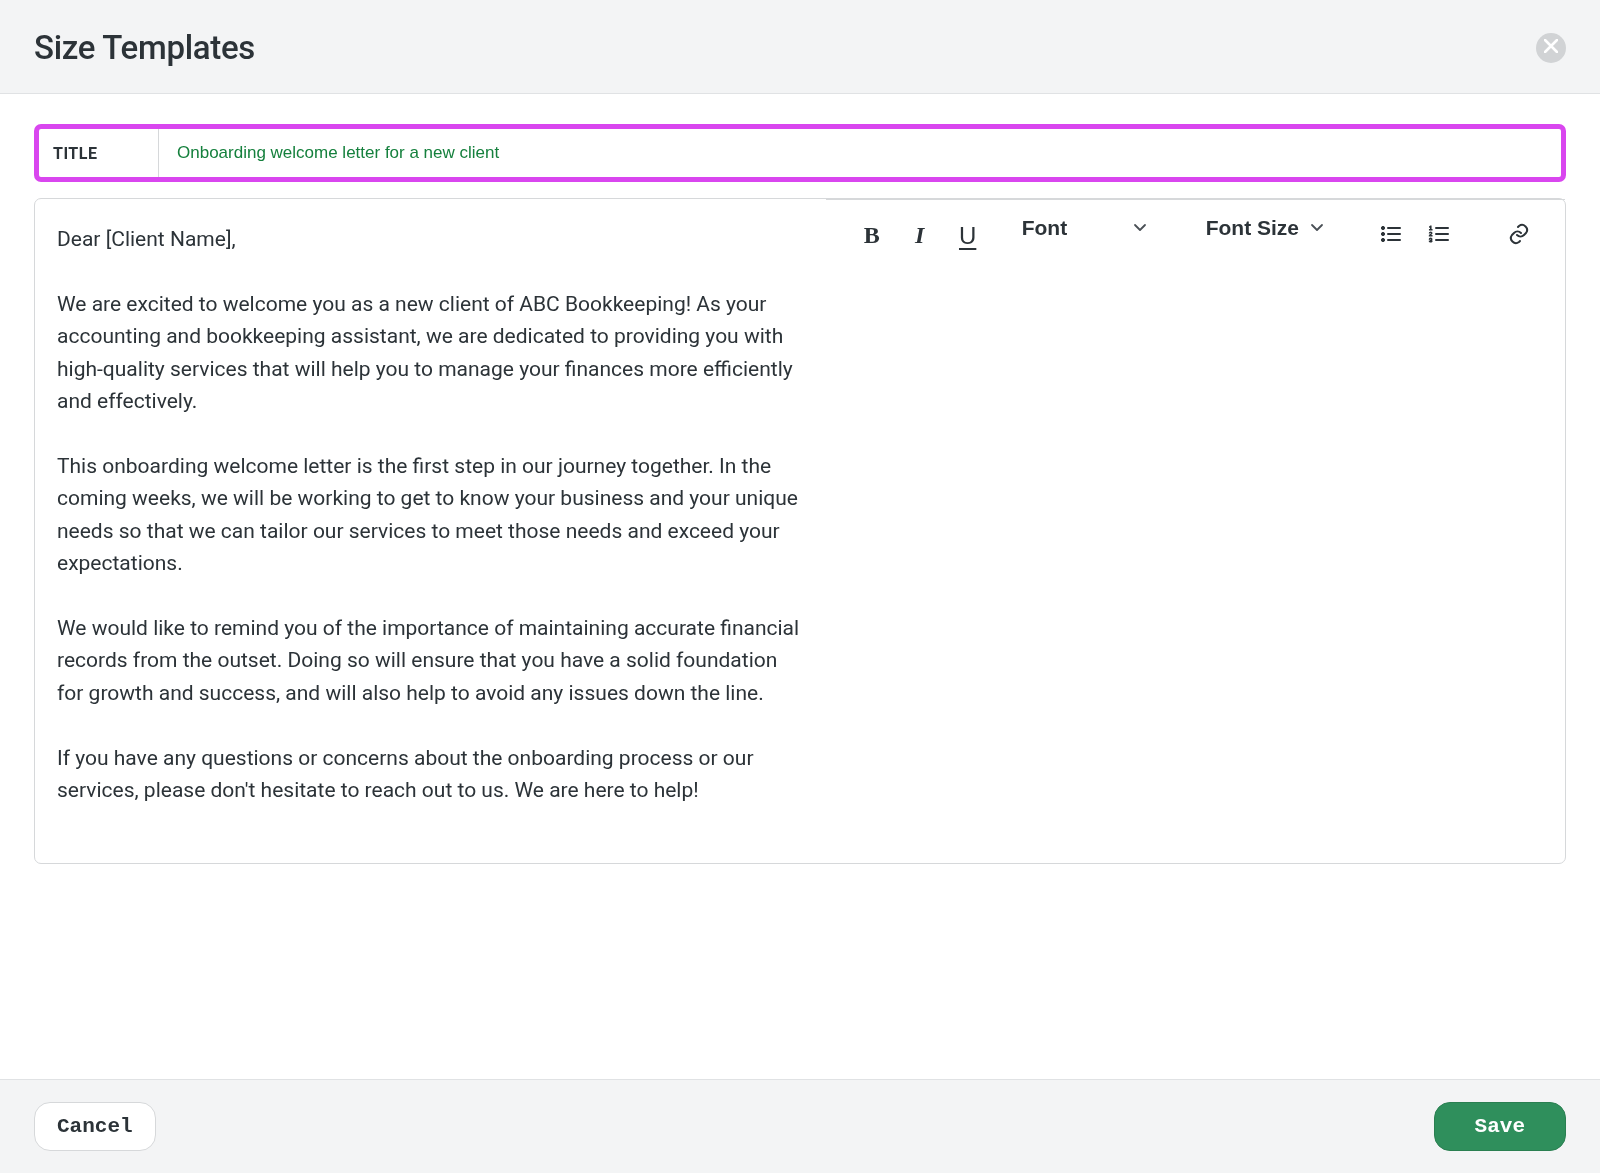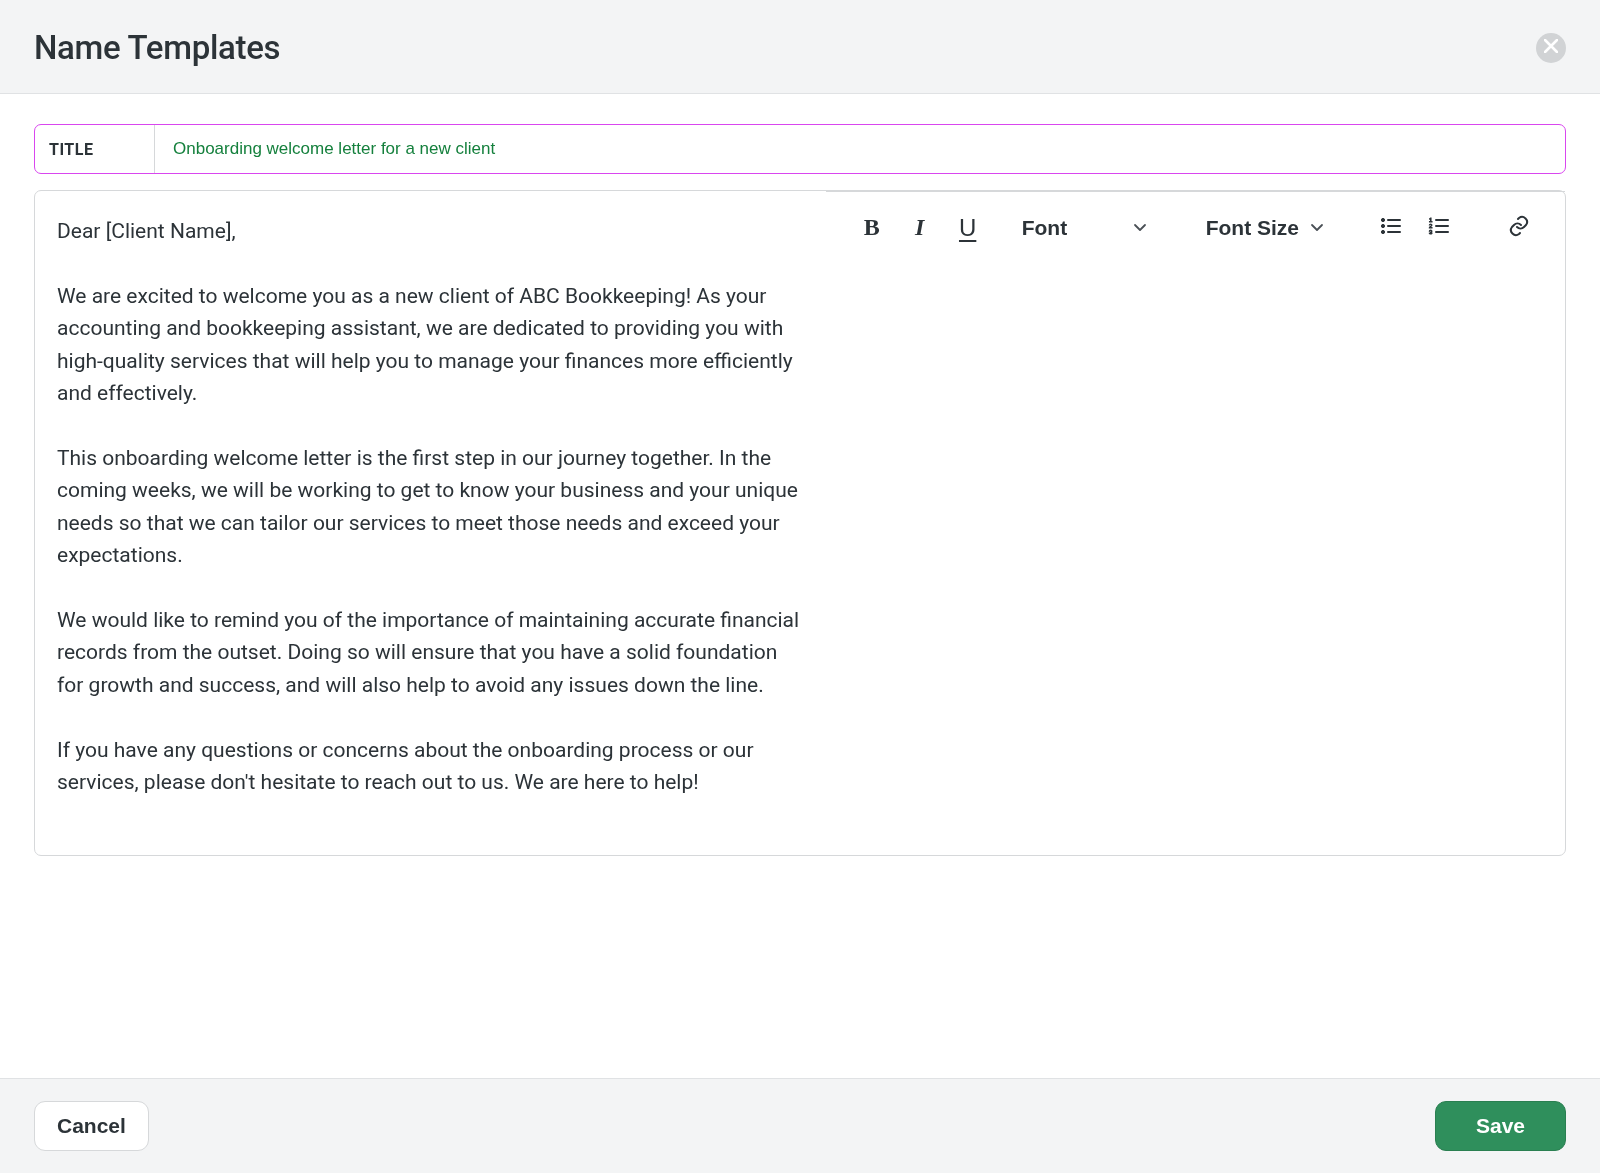--- a/index.html
+++ b/index.html
@@ -39,21 +39,21 @@
   .close-btn svg { width: 14px; height: 14px; }
   .main {
     background: #ffffff;
     padding: 30px 34px 0 34px;
     flex: 1;
     display: flex;
     flex-direction: column;
   }
   .field-row {
     display: flex;
-    border: 1px solid #d946ef;
+    border: 5px solid #d946ef;
     border-radius: 7px;
     margin-bottom: 16px;
     background: #fff;
     overflow: hidden;
   }
   .field-label {
     width: 120px;
     border-right: 1px solid #d6d8da;
     display: flex;
     align-items: center;
@@ -110,21 +110,20 @@
     background: transparent;
     border: none;
     cursor: pointer;
     color: #2c3338;
   }
   .tb-bold { font-weight: 800; font-size: 24px; font-family: Georgia, serif; }
   .tb-italic { font-style: italic; font-weight: 700; font-size: 24px; font-family: Georgia, serif; }
   .tb-underline { text-decoration: underline; font-weight: 400; font-size: 24px; text-underline-offset: 4px; }
   .tb-select {
     display: flex;
-    align-items: center;
     gap: 10px;
     font-size: 21px;
     font-weight: 700;
     color: #2c3338;
     background: transparent;
     border: none;
     cursor: pointer;
     padding: 0 12px;
     height: 40px;
     margin-right: 26px;
@@ -138,42 +137,42 @@
     border-top: 1px solid #e0e2e4;
     padding: 22px 34px;
     display: flex;
     justify-content: space-between;
     align-items: center;
   }
   .btn {
     font-size: 21px;
     font-weight: 700;
     padding: 12px 22px;
-    border-radius: 11px;
-    cursor: pointer;
-    font-family: Liberation Sans, sans-serif;
+    border-radius: 16px;
+    cursor: pointer;
+    font-family: Liberation Mono, monospace;
   }
   .btn-cancel {
     background: #fff;
     border: 1px solid #d6d8da;
     color: #2c3338;
   }
   .btn-save {
     background: #2e8b57;
     background: #2f8f5c;
     border: 1px solid #2a7f51;
     color: #fff;
     padding: 12px 40px;
   }
 </style>
 </head>
 <body>
 
 <div class="header">
-  <h1>Name Templates</h1>
+  <h1>Size Templates</h1>
   <button class="close-btn">
     <span>
       <svg viewBox="0 0 14 14">
           <path d="M1 1 L13 13 M13 1 L1 13" stroke="#ffffff" stroke-width="2.6" stroke-linecap="round"></path>
         </svg>
     </span>
   </button>
 </div>
 
 <div class="main">

